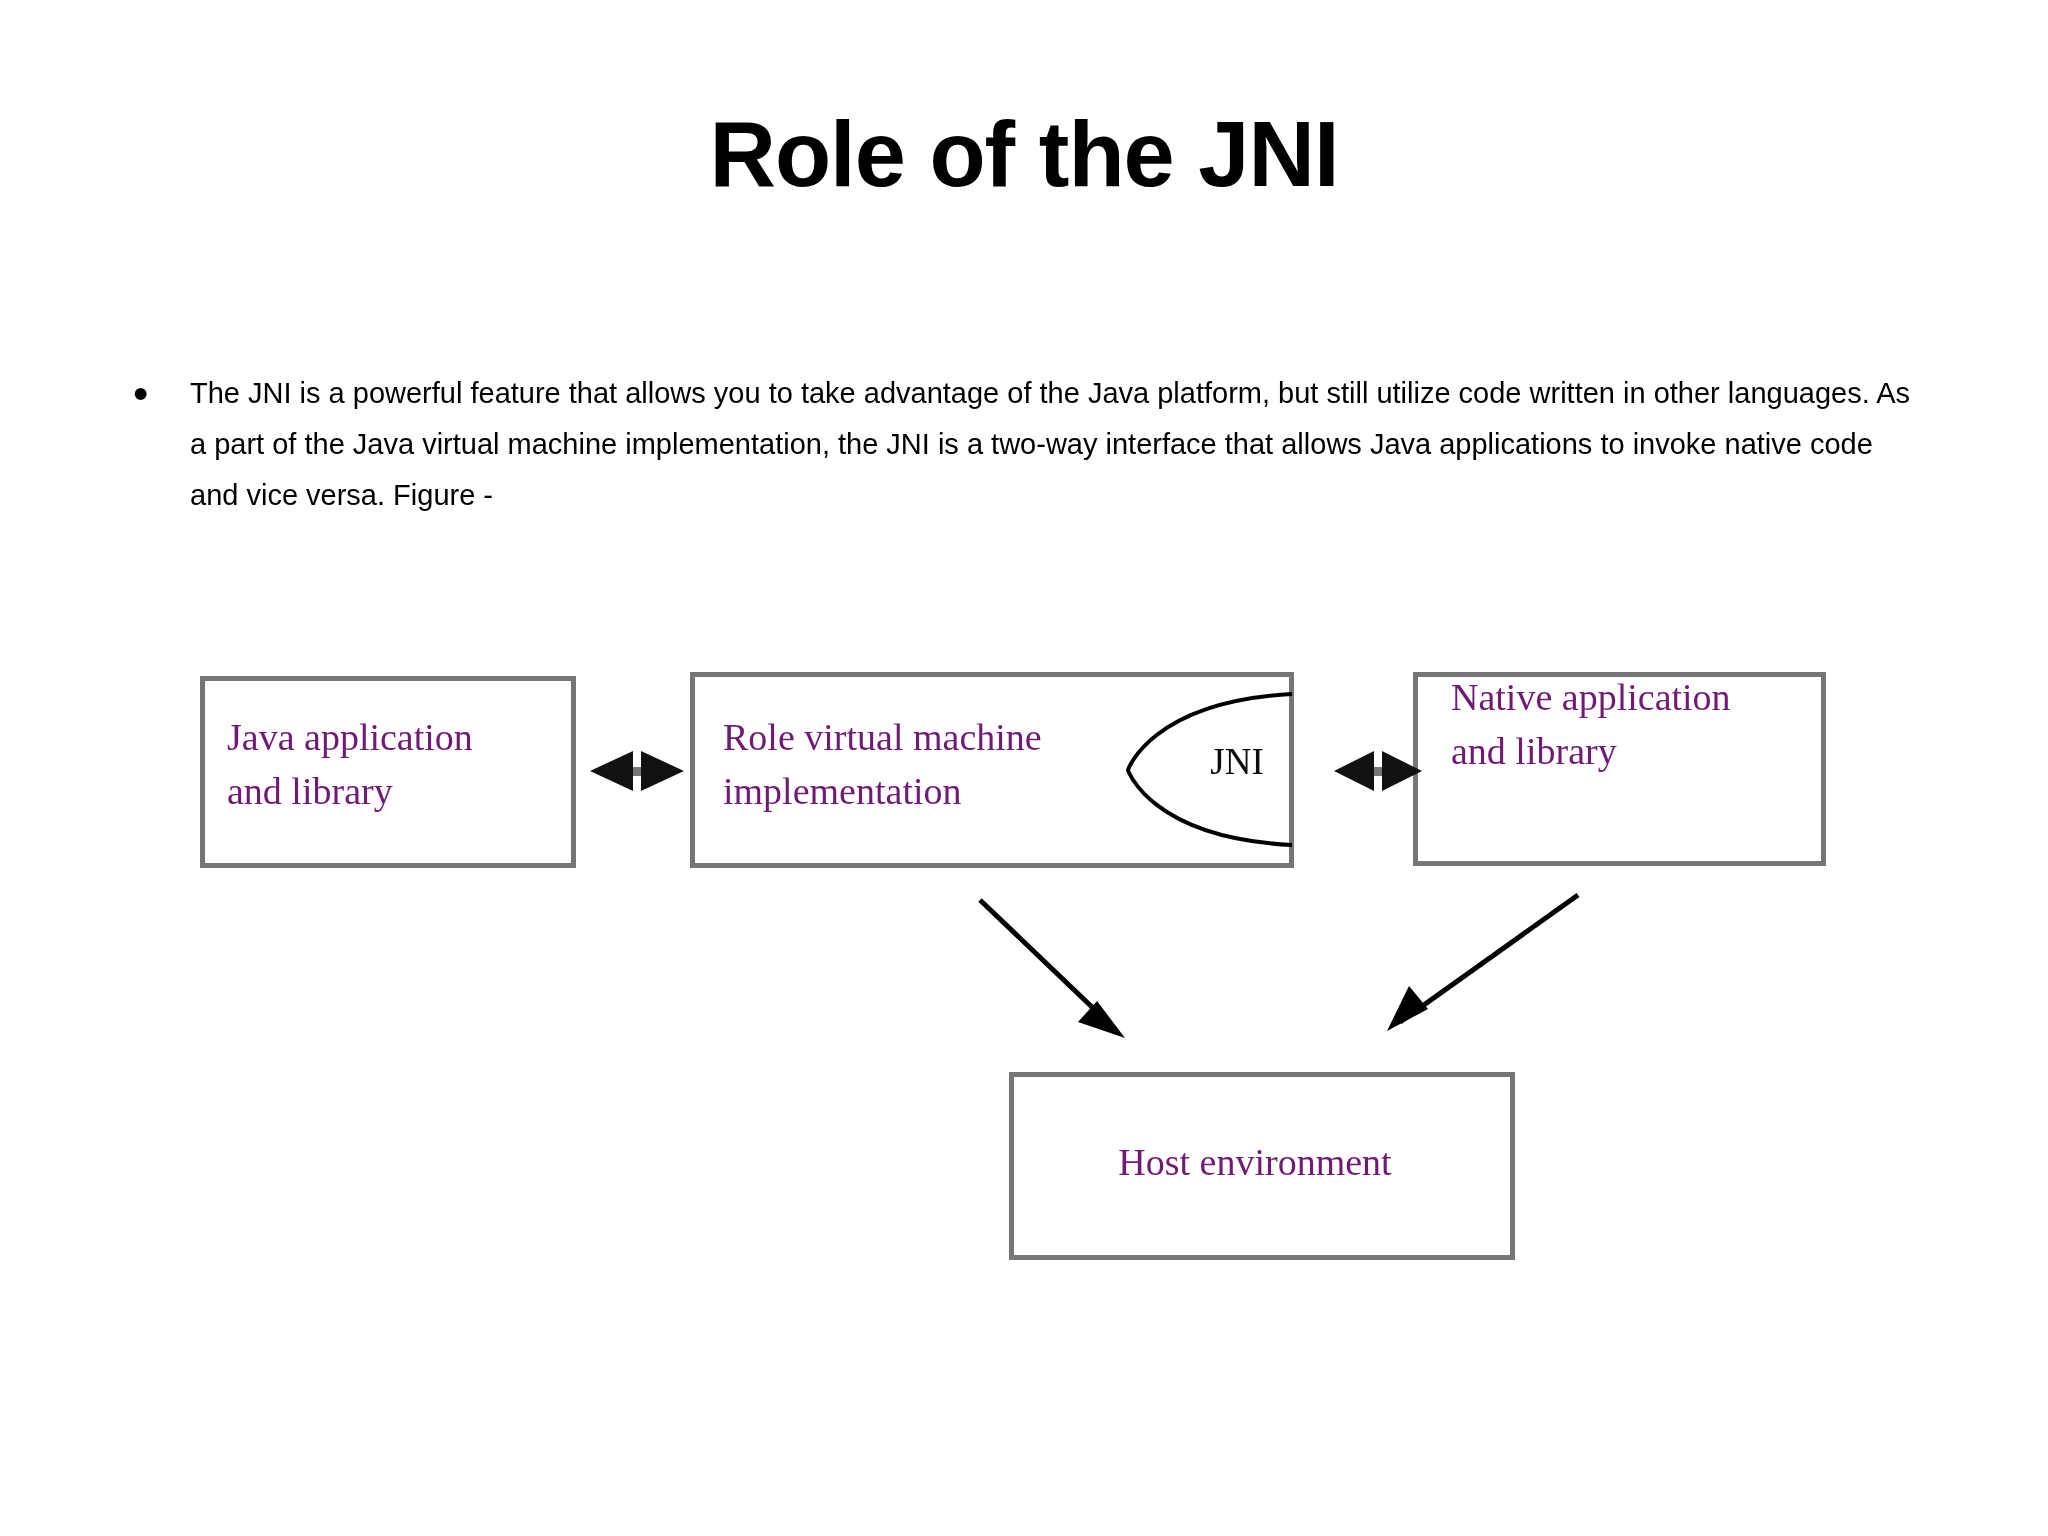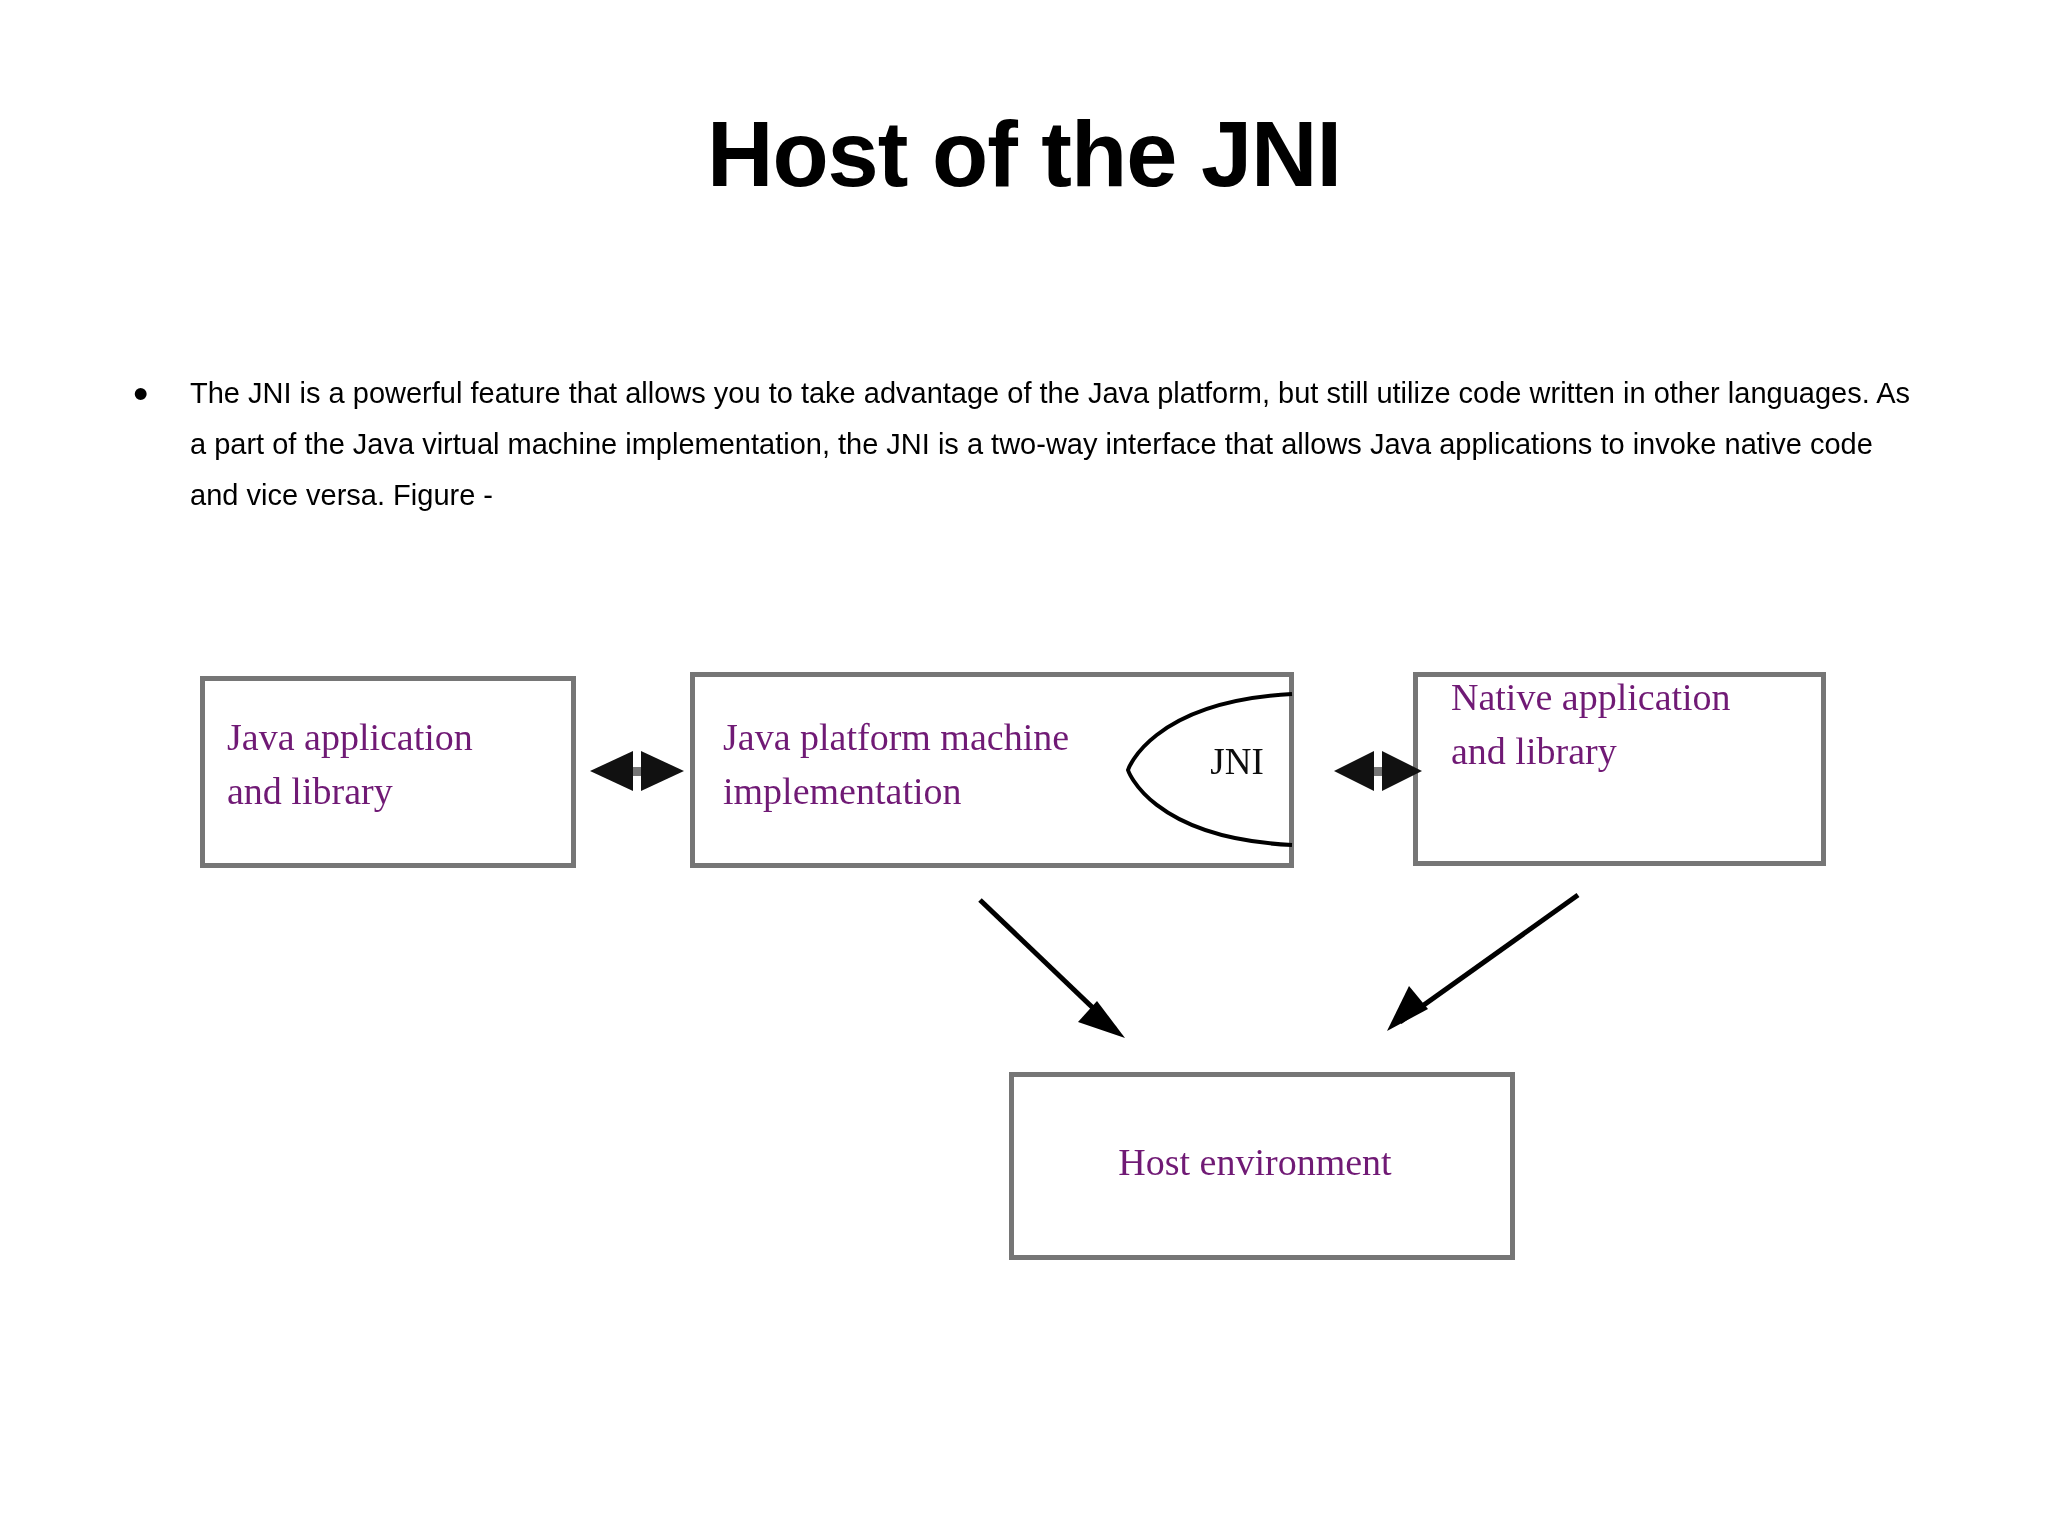--- a/index.html
+++ b/index.html
@@ -121,40 +121,40 @@
     height: 1536px;
     overflow: visible;
   }
   .svg-layer * { pointer-events: auto; }
 </style>
 </head>
 <body>
 
 <div id="slide">
 
-  <div id="slide-title">Host of the JNI</div>
+  <div id="slide-title">Role of the JNI</div>
 
   <div id="body-block">
     <div class="bullet-row">
       <div class="bullet-marker">•</div>
       <div class="bullet-text">The JNI is a powerful feature that allows you to take advantage of the Java platform, but still utilize code written in other languages. As a part of the Java virtual machine implementation, the JNI is a two-way interface that allows Java applications to invoke native code and vice versa. Figure  -</div>
     </div>
   </div>
 
   <div id="diagram">
 
     <div class="node-box" id="box-java-app"></div>
     <div class="node-box" id="box-jvm"></div>
     <div class="node-box" id="box-native-app"></div>
     <div class="node-box" id="box-host"></div>
 
     <div class="node-label" id="label-java-app">Java application
 and library</div>
 
-    <div class="node-label" id="label-jvm">Java platform machine
+    <div class="node-label" id="label-jvm">Role virtual machine
 implementation</div>
 
     <div class="node-label" id="label-native-app">Native application
 and library</div>
 
     <div class="node-label" id="label-host">Host environment</div>
 
     <div id="label-jni">JNI</div>
 
     <svg class="svg-layer" viewBox="0 0 2048 1536" xmlns="http://www.w3.org/2000/svg">

